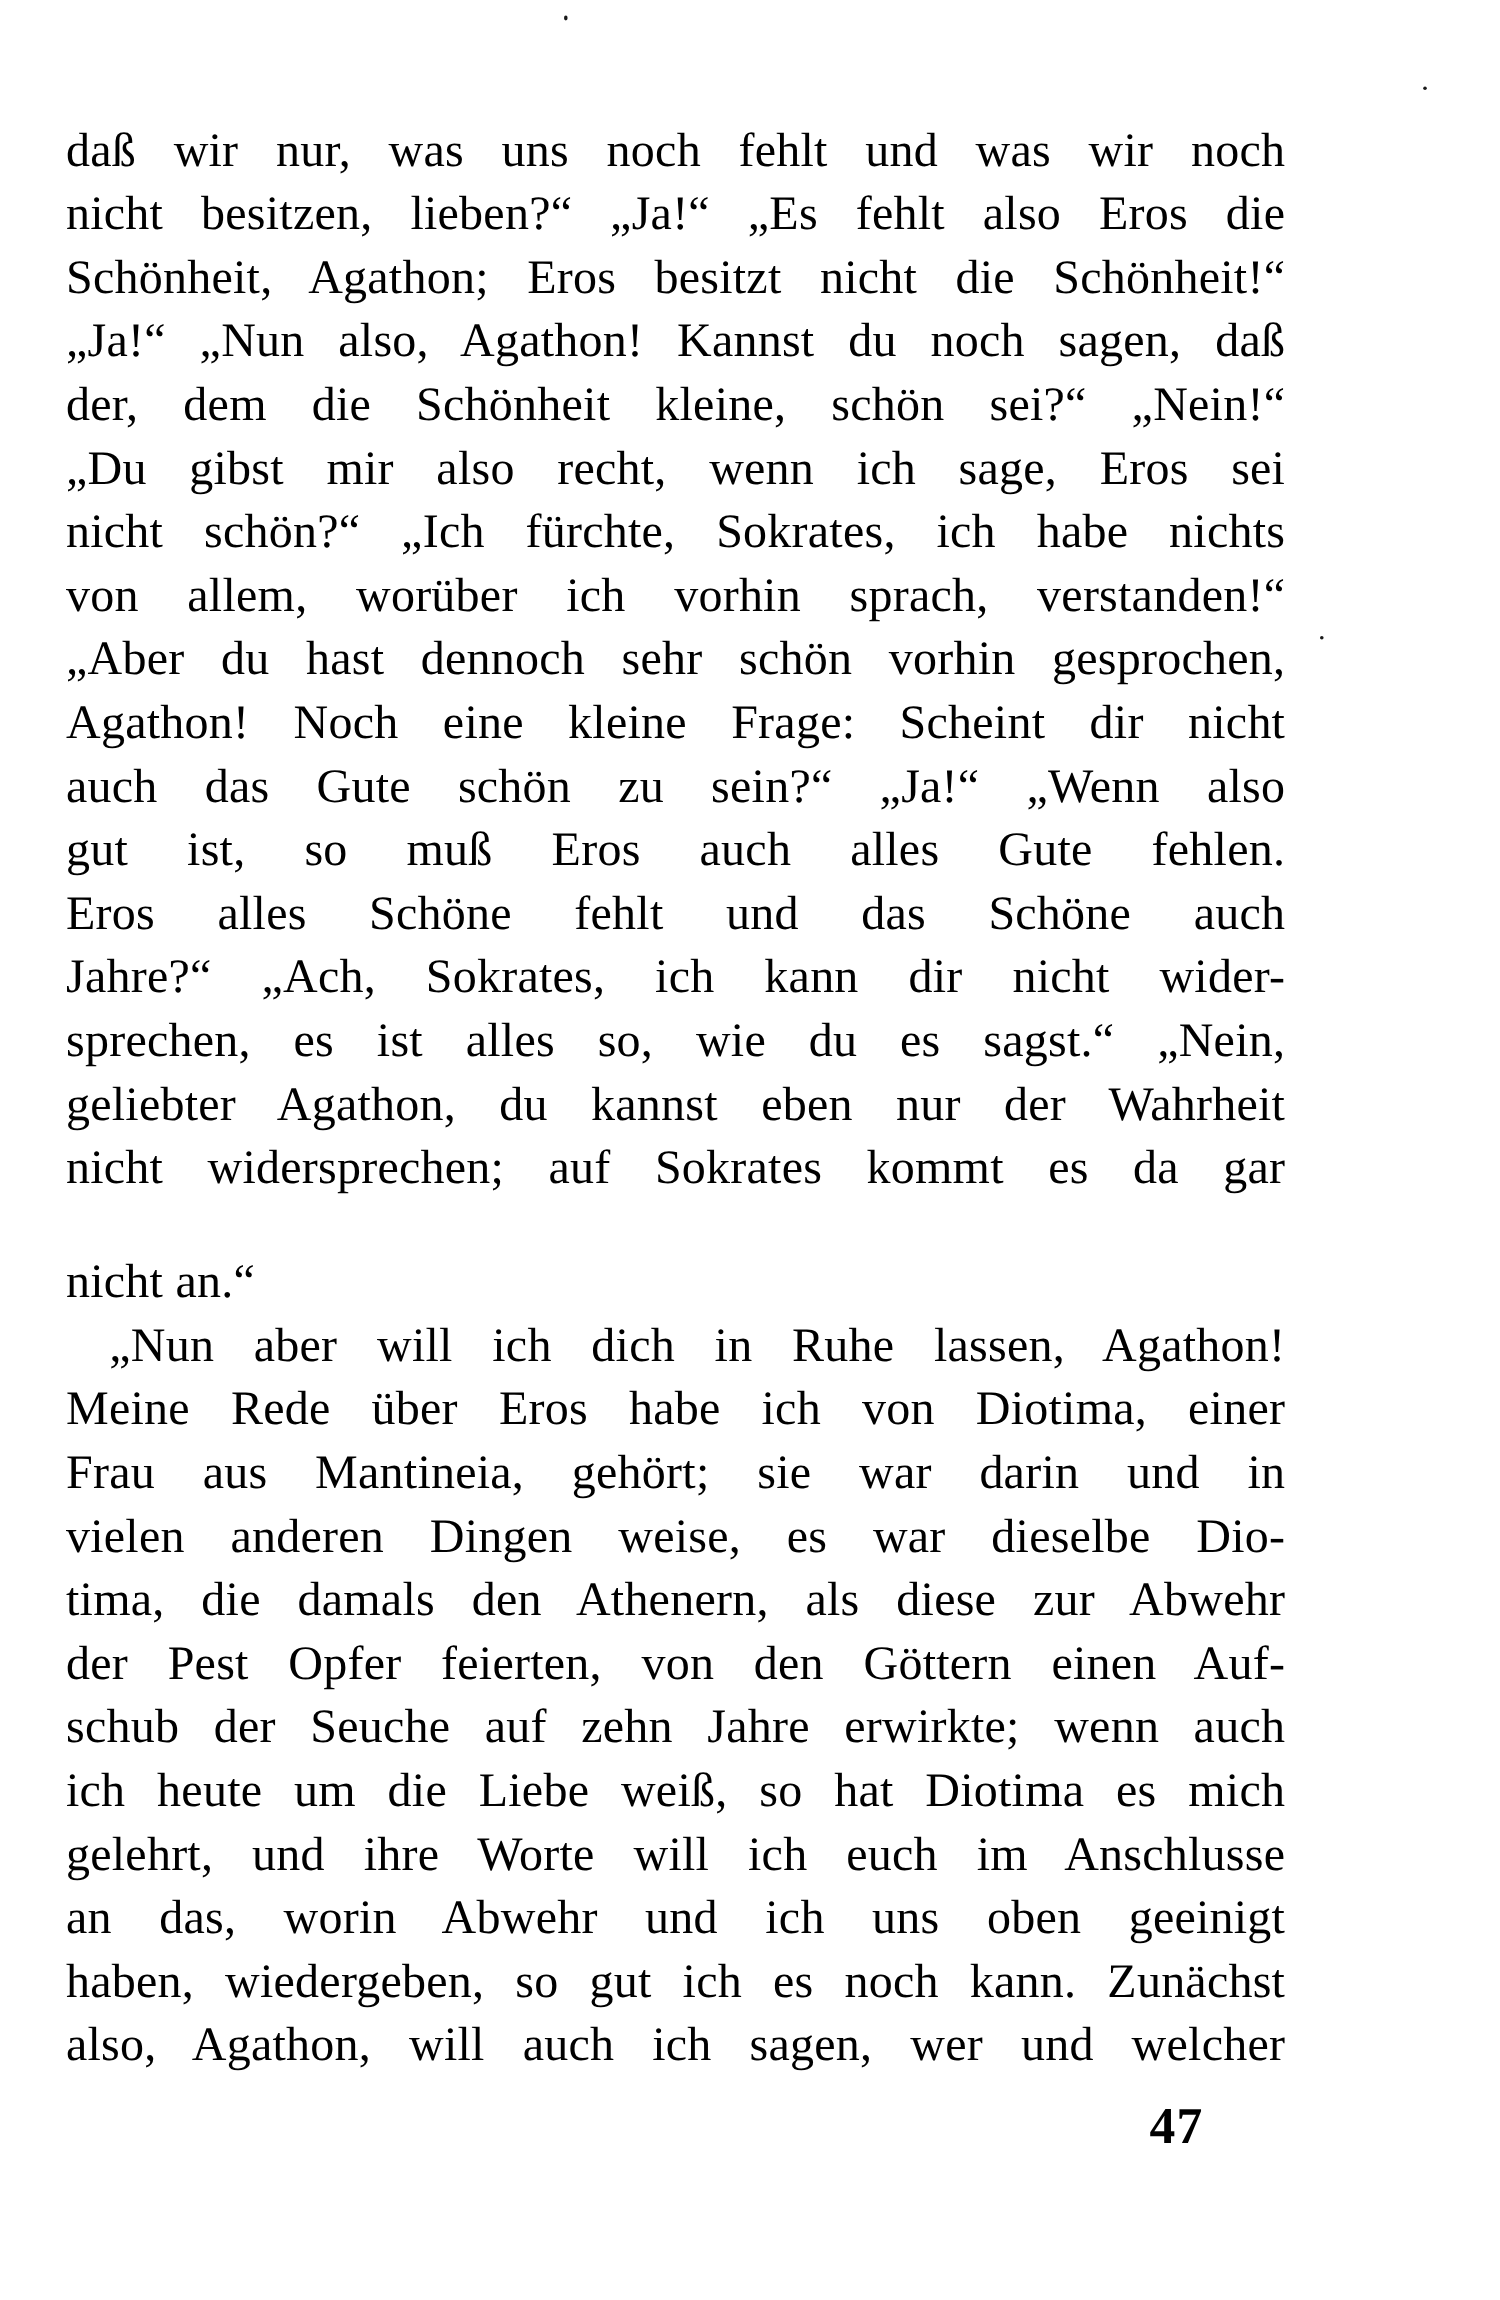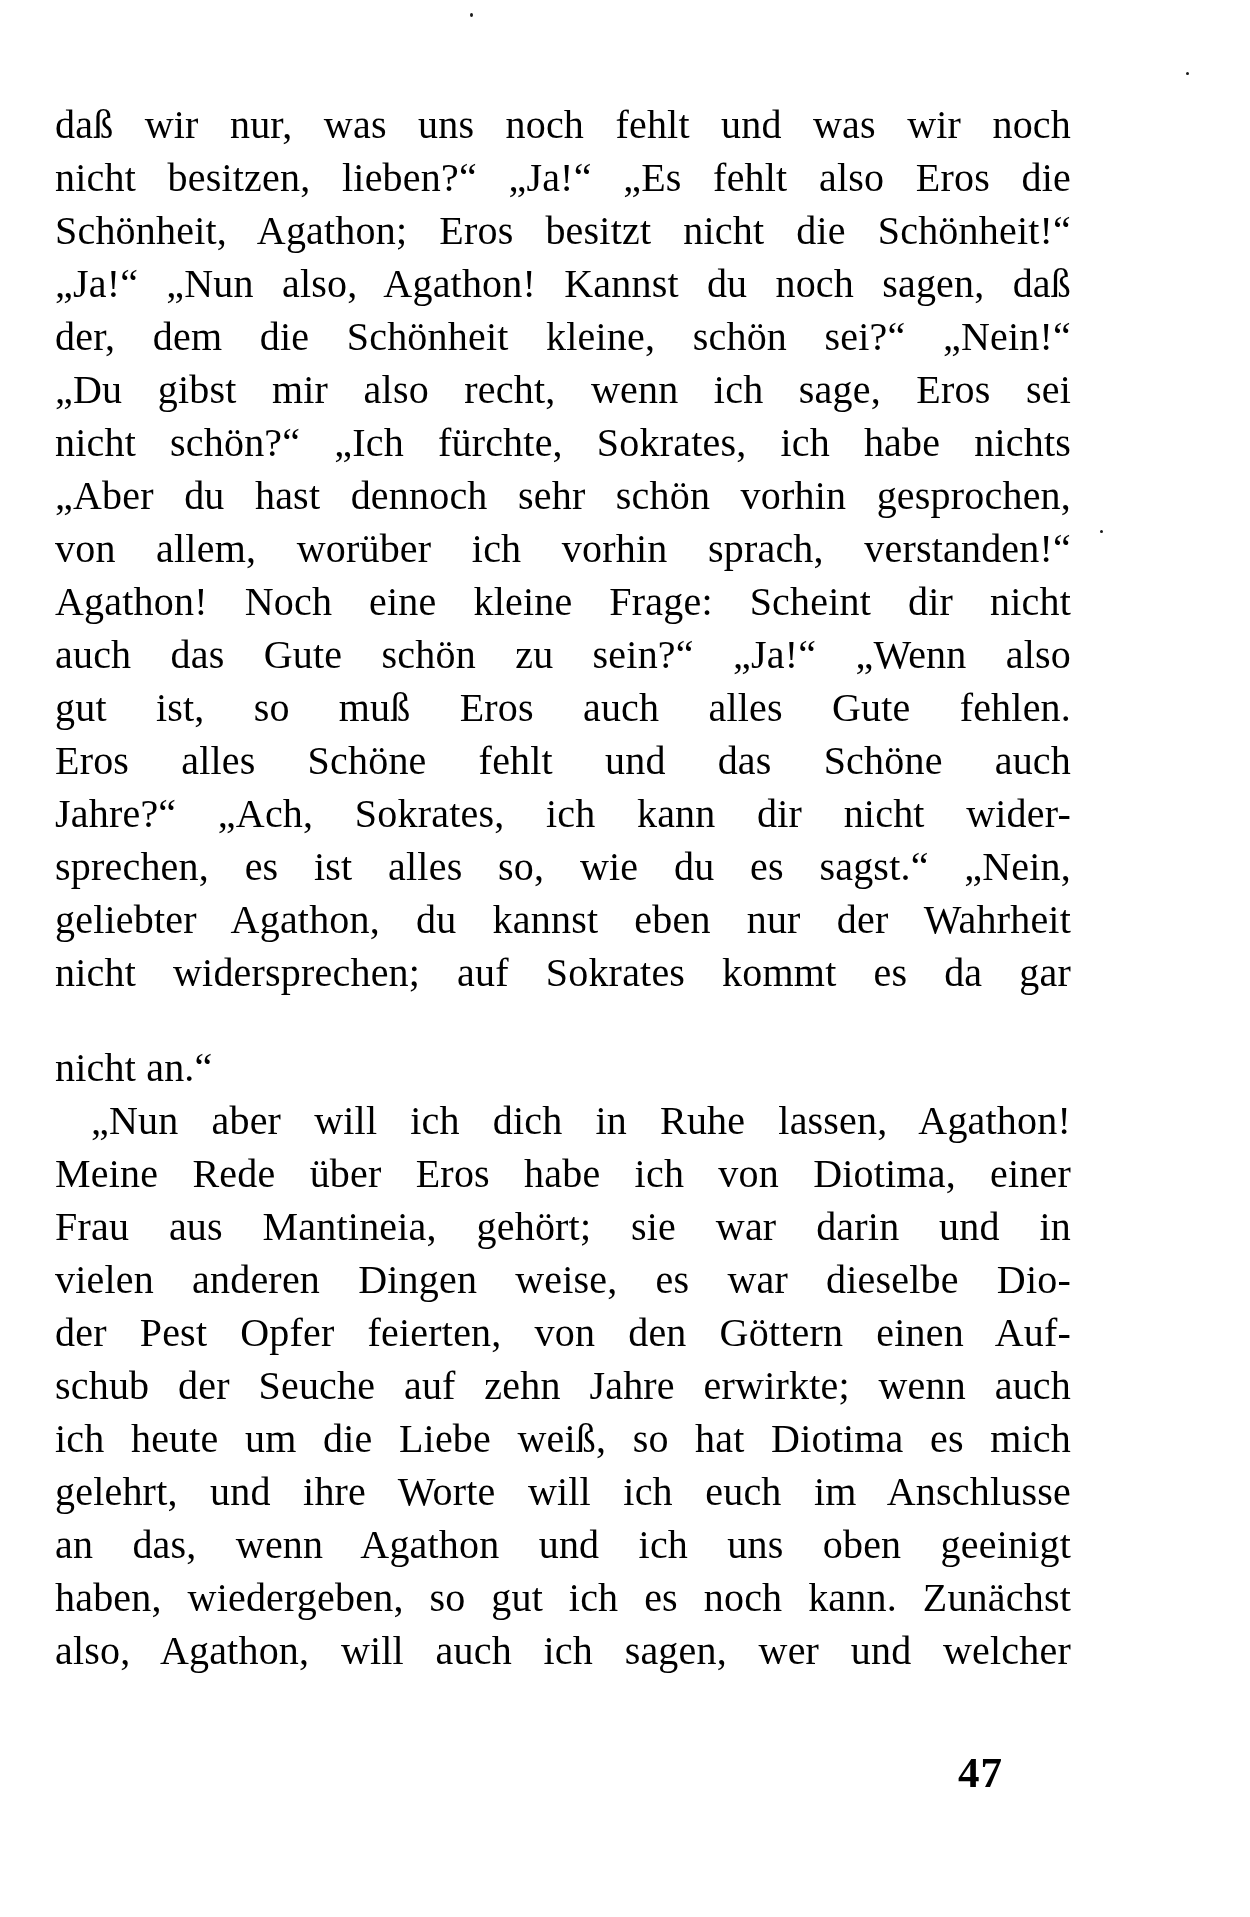--- a/index.html
+++ b/index.html
@@ -67,40 +67,41 @@
   <div class="speck s3"></div>
 
   <div class="text-block">
     <div class="line">daß wir nur, was uns noch fehlt und was wir noch</div>
     <div class="line">nicht besitzen, lieben?“ „Ja!“ „Es fehlt also Eros die</div>
     <div class="line">Schönheit, Agathon; Eros besitzt nicht die Schönheit!“</div>
     <div class="line">„Ja!“ „Nun also, Agathon! Kannst du noch sagen, daß</div>
     <div class="line">der, dem die Schönheit kleine, schön sei?“ „Nein!“</div>
     <div class="line">„Du gibst mir also recht, wenn ich sage, Eros sei</div>
     <div class="line">nicht schön?“ „Ich fürchte, Sokrates, ich habe nichts</div>
+    <div class="line">von allem, worüber ich vorhin sprach, verstanden!“</div>
     <div class="line">„Aber du hast dennoch sehr schön vorhin gesprochen,</div>
-    <div class="line">von allem, worüber ich vorhin sprach, verstanden!“</div>
     <div class="line">Agathon! Noch eine kleine Frage: Scheint dir nicht</div>
     <div class="line">auch das Gute schön zu sein?“ „Ja!“ „Wenn also</div>
     <div class="line">gut ist, so muß Eros auch alles Gute fehlen.</div>
     <div class="line">Eros alles Schöne fehlt und das Schöne auch</div>
     <div class="line">Jahre?“ „Ach, Sokrates, ich kann dir nicht wider-</div>
     <div class="line">sprechen, es ist alles so, wie du es sagst.“ „Nein,</div>
     <div class="line">geliebter Agathon, du kannst eben nur der Wahrheit</div>
     <div class="line">nicht widersprechen; auf Sokrates kommt es da gar</div>
     <div class="line no-just">nicht an.“</div>
 
     <div class="line indent">„Nun aber will ich dich in Ruhe lassen, Agathon!</div>
     <div class="line">Meine Rede über Eros habe ich von Diotima, einer</div>
     <div class="line">Frau aus Mantineia, gehört; sie war darin und in</div>
     <div class="line">vielen anderen Dingen weise, es war dieselbe Dio-</div>
+    <div class="line">tima, die damals den Athenern, als diese zur Abwehr</div>
     <div class="line">der Pest Opfer feierten, von den Göttern einen Auf-</div>
     <div class="line">schub der Seuche auf zehn Jahre erwirkte; wenn auch</div>
     <div class="line">ich heute um die Liebe weiß, so hat Diotima es mich</div>
     <div class="line">gelehrt, und ihre Worte will ich euch im Anschlusse</div>
-    <div class="line">an das, wenn Agathon und ich uns oben geeinigt</div>
+    <div class="line">an das, worin Abwehr und ich uns oben geeinigt</div>
     <div class="line">haben, wiedergeben, so gut ich es noch kann. Zunächst</div>
     <div class="line">also, Agathon, will auch ich sagen, wer und welcher</div>
   </div>
 
   <div class="page-number">47</div>
 
 </div>
 
 </body></html>

